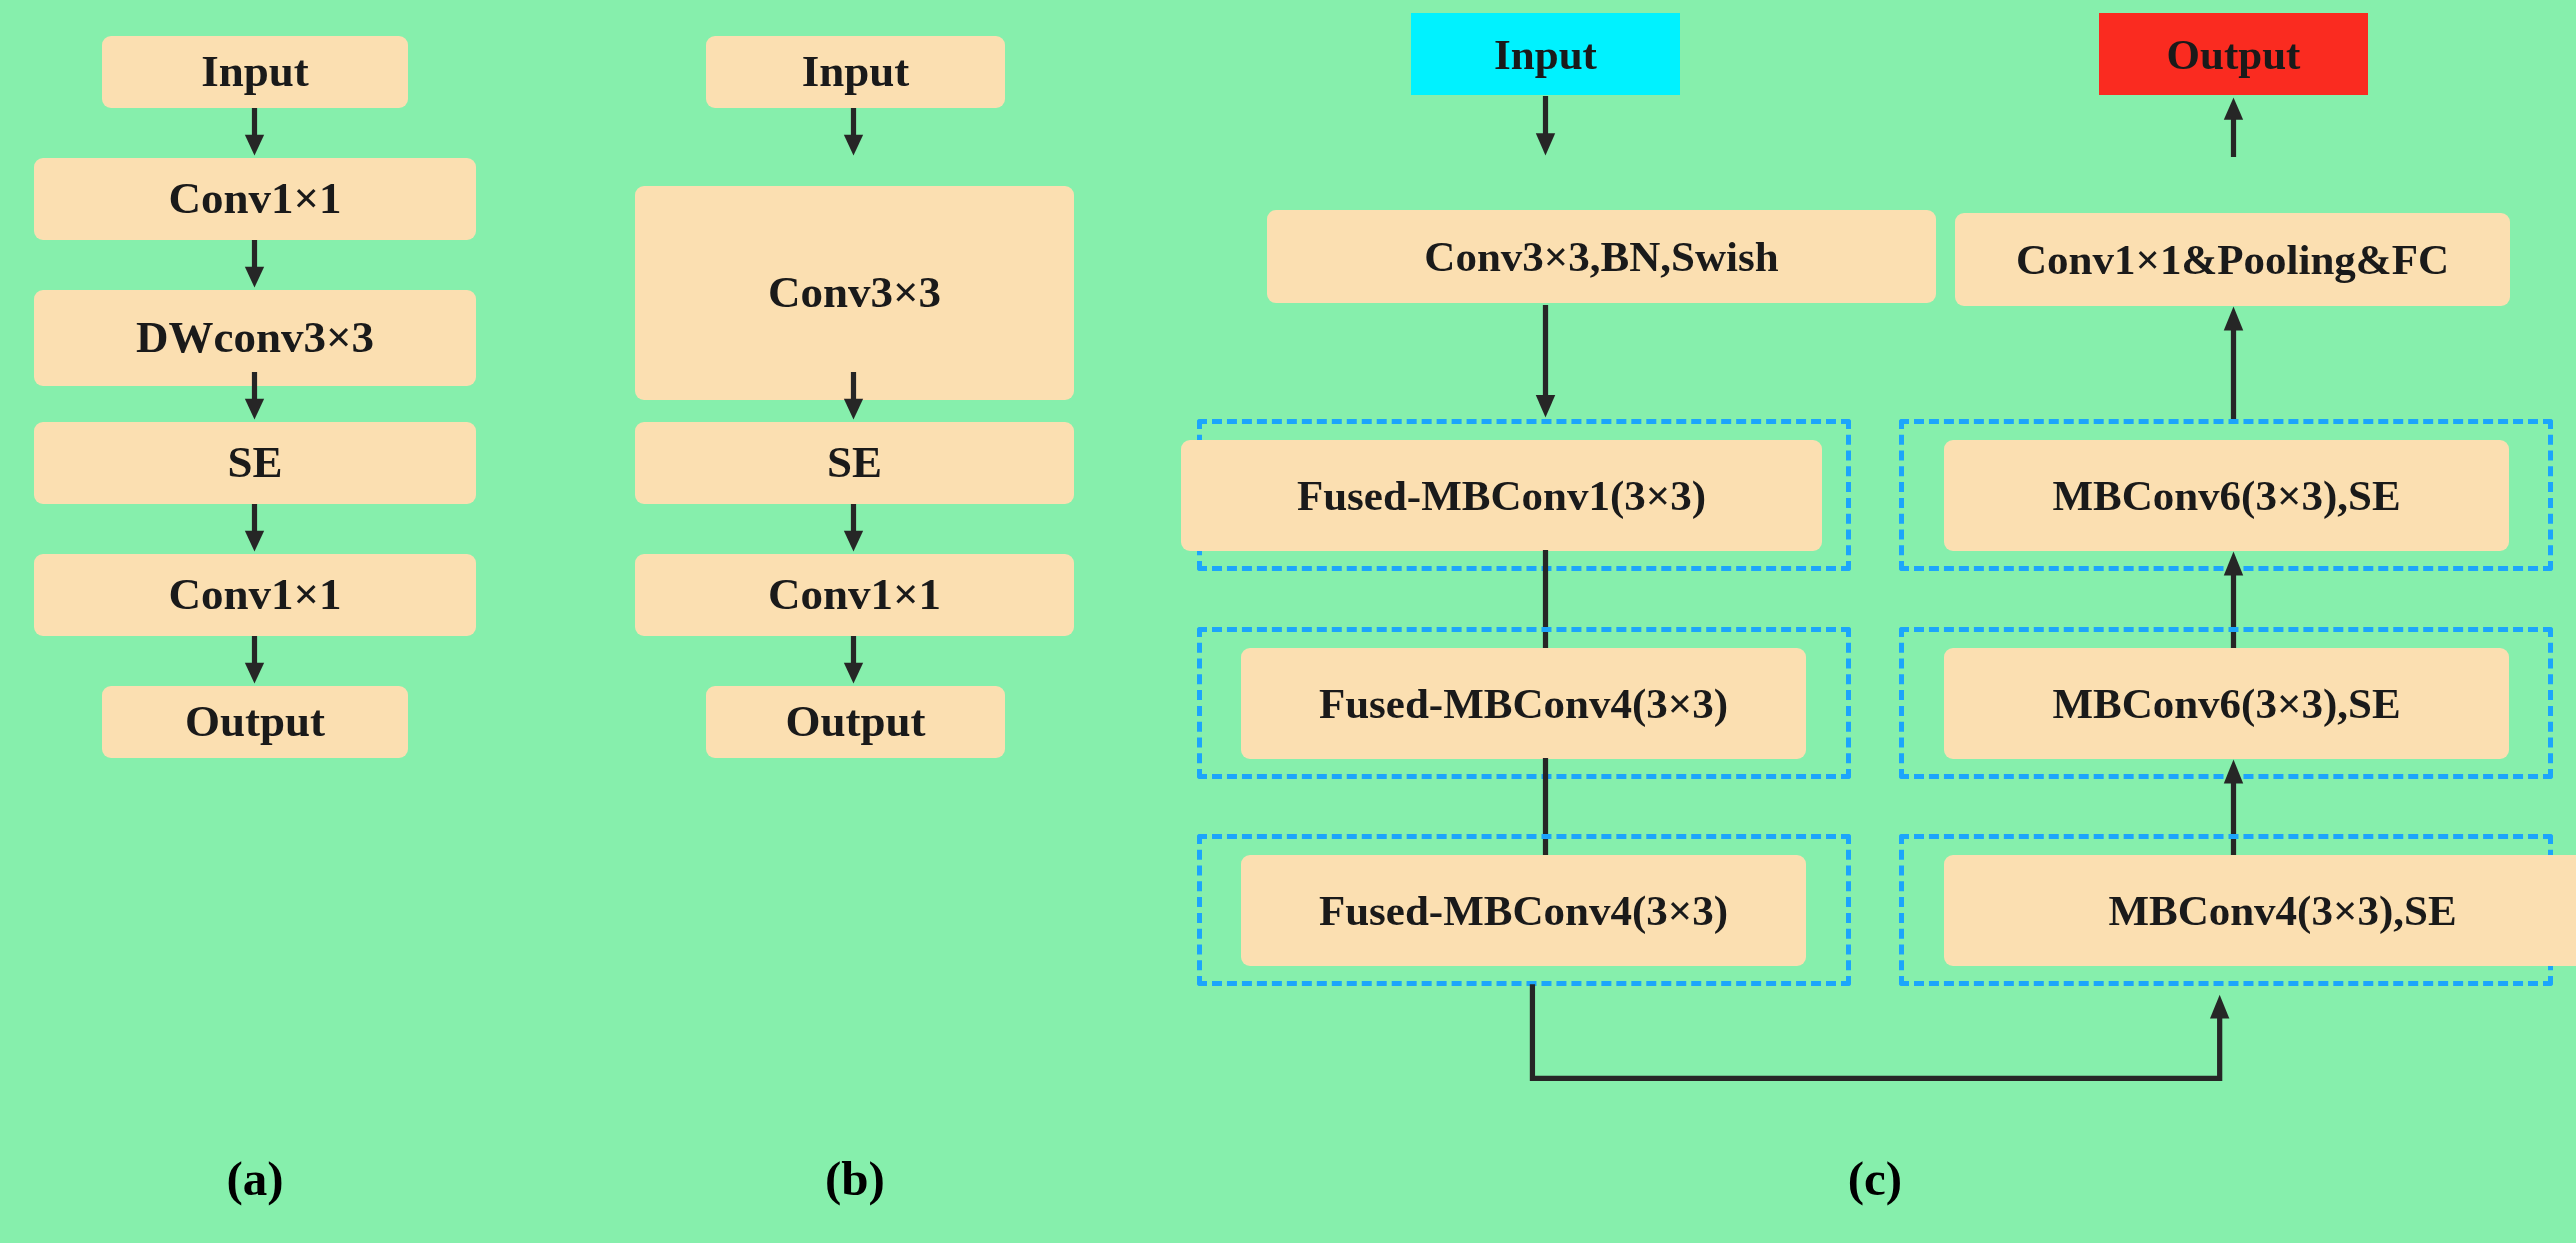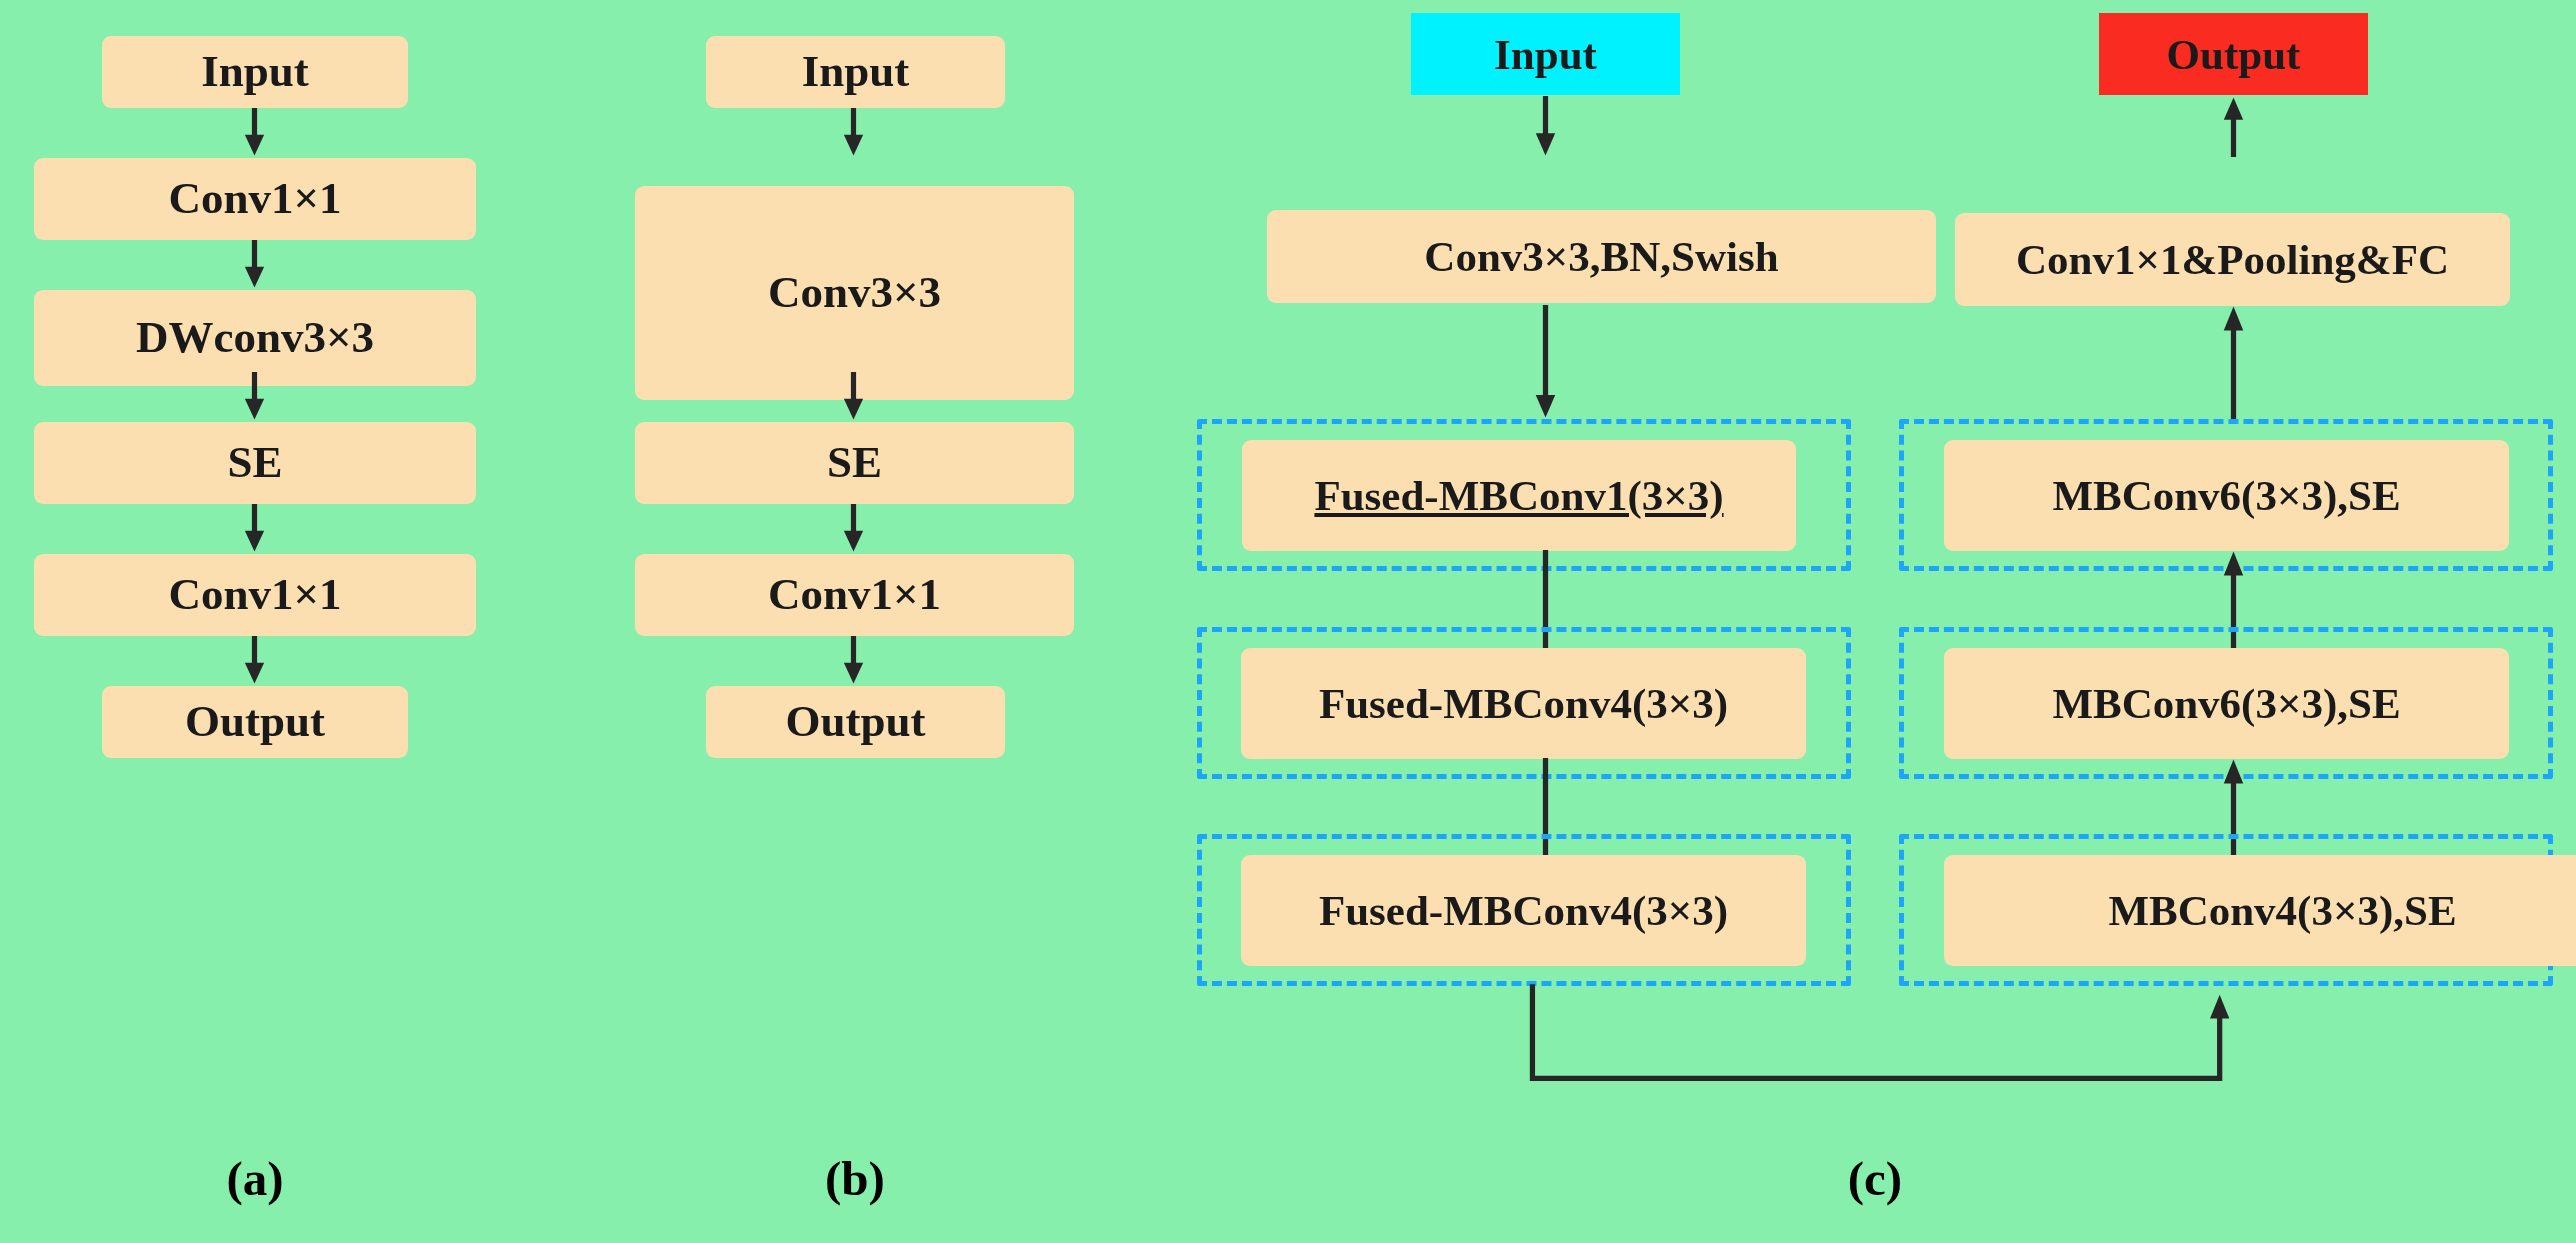--- a/index.html
+++ b/index.html
@@ -131,21 +131,21 @@
   <div class="node" style="left:1267px;top:210px;width:669px;height:93px;font-size:43px;">Conv3×3,BN,Swish</div>
 
   <div class="arrow" style="left:1532px;top:305px;width:27px;height:114px;">
     <svg width="27" height="114" viewBox="0 0 36 152">
       <line x1="18" y1="0" x2="18" y2="128" stroke="#262626" stroke-width="7"></line>
       <polygon points="18,150 5,120 31,120" fill="#262626"></polygon>
     </svg>
   </div>
 
   <div class="dashbox" style="left:1197px;top:419px;width:654px;height:152px;"></div>
-  <div class="node" style="left:1242px;top:440px;width:554px;height:111px;font-size:43px;text-decoration:underline;">Fused-MBConv1(3×3)</div>
+  <div class="node" style="left:1181px;top:440px;width:641px;height:111px;font-size:43px;">Fused-MBConv1(3×3)</div>
 
   <div class="arrow" style="left:1532px;top:550px;width:27px;height:124px;">
     <svg width="27" height="124" viewBox="0 0 36 166">
       <line x1="18" y1="0" x2="18" y2="140" stroke="#262626" stroke-width="7"></line>
       <polygon points="18,164 5,132 31,132" fill="#262626"></polygon>
     </svg>
   </div>
 
   <div class="dashbox" style="left:1197px;top:627px;width:654px;height:152px;"></div>
   <div class="node" style="left:1241px;top:648px;width:565px;height:111px;font-size:43px;">Fused-MBConv4(3×3)</div>

